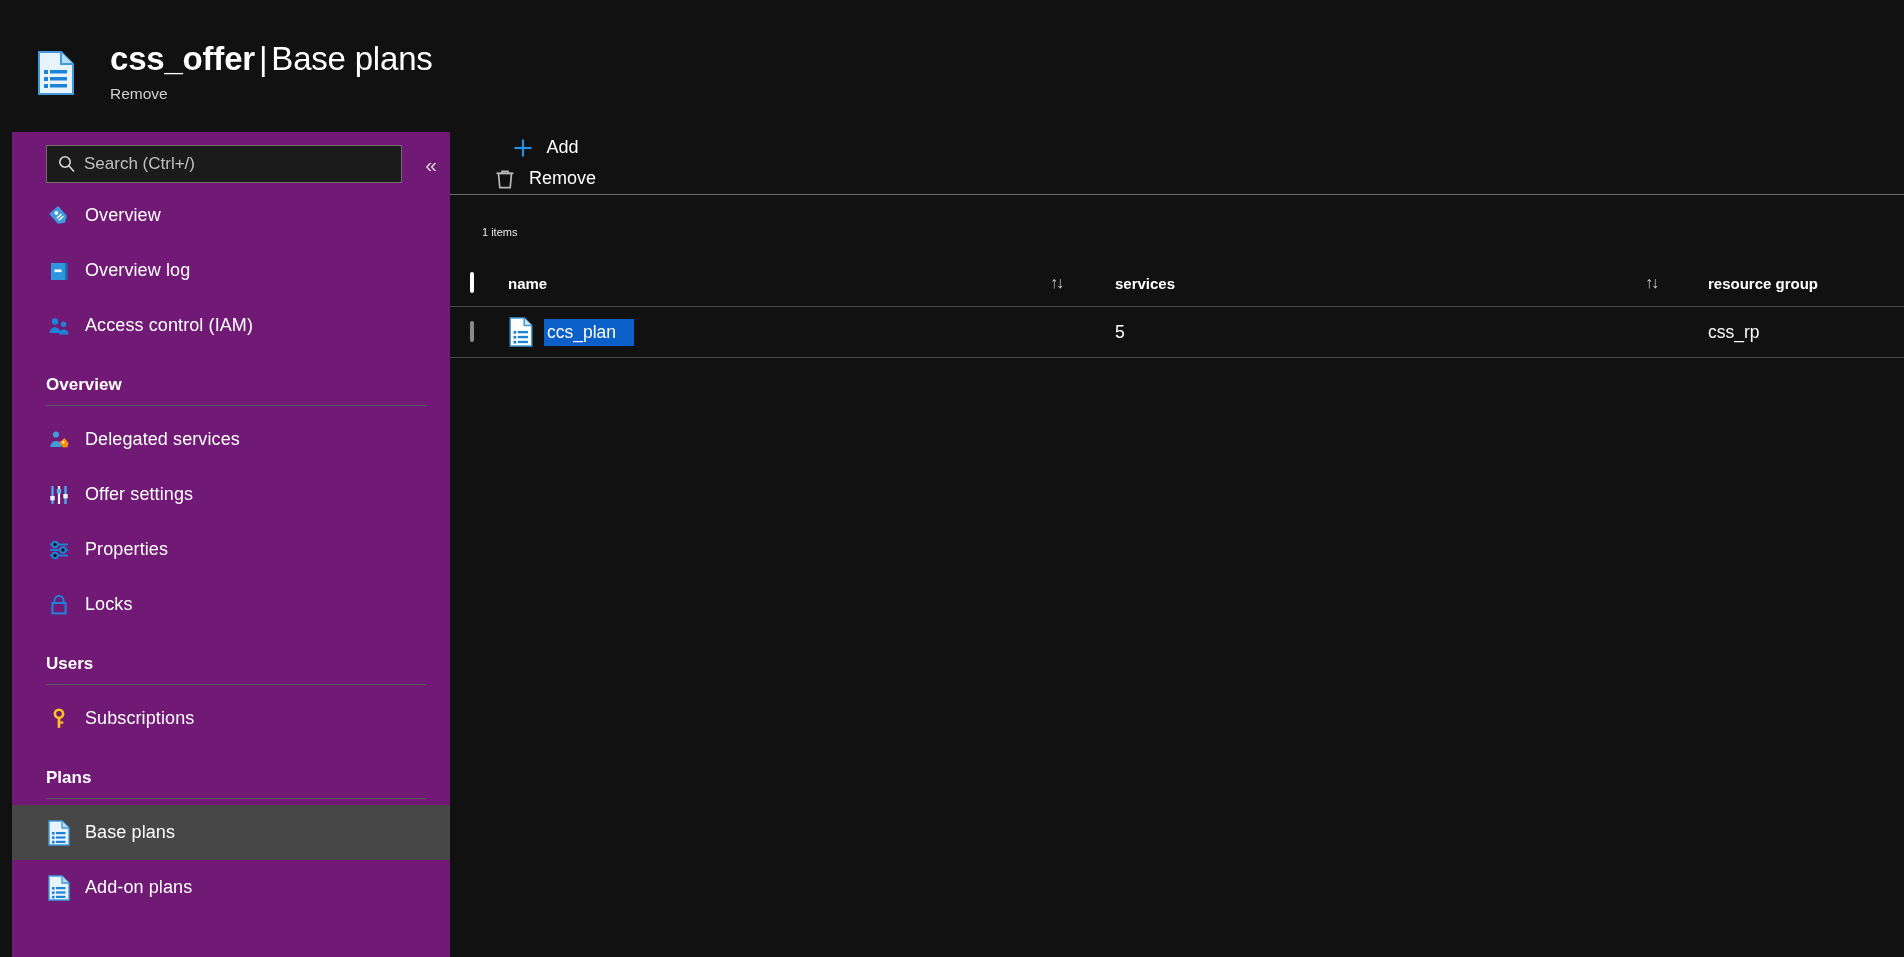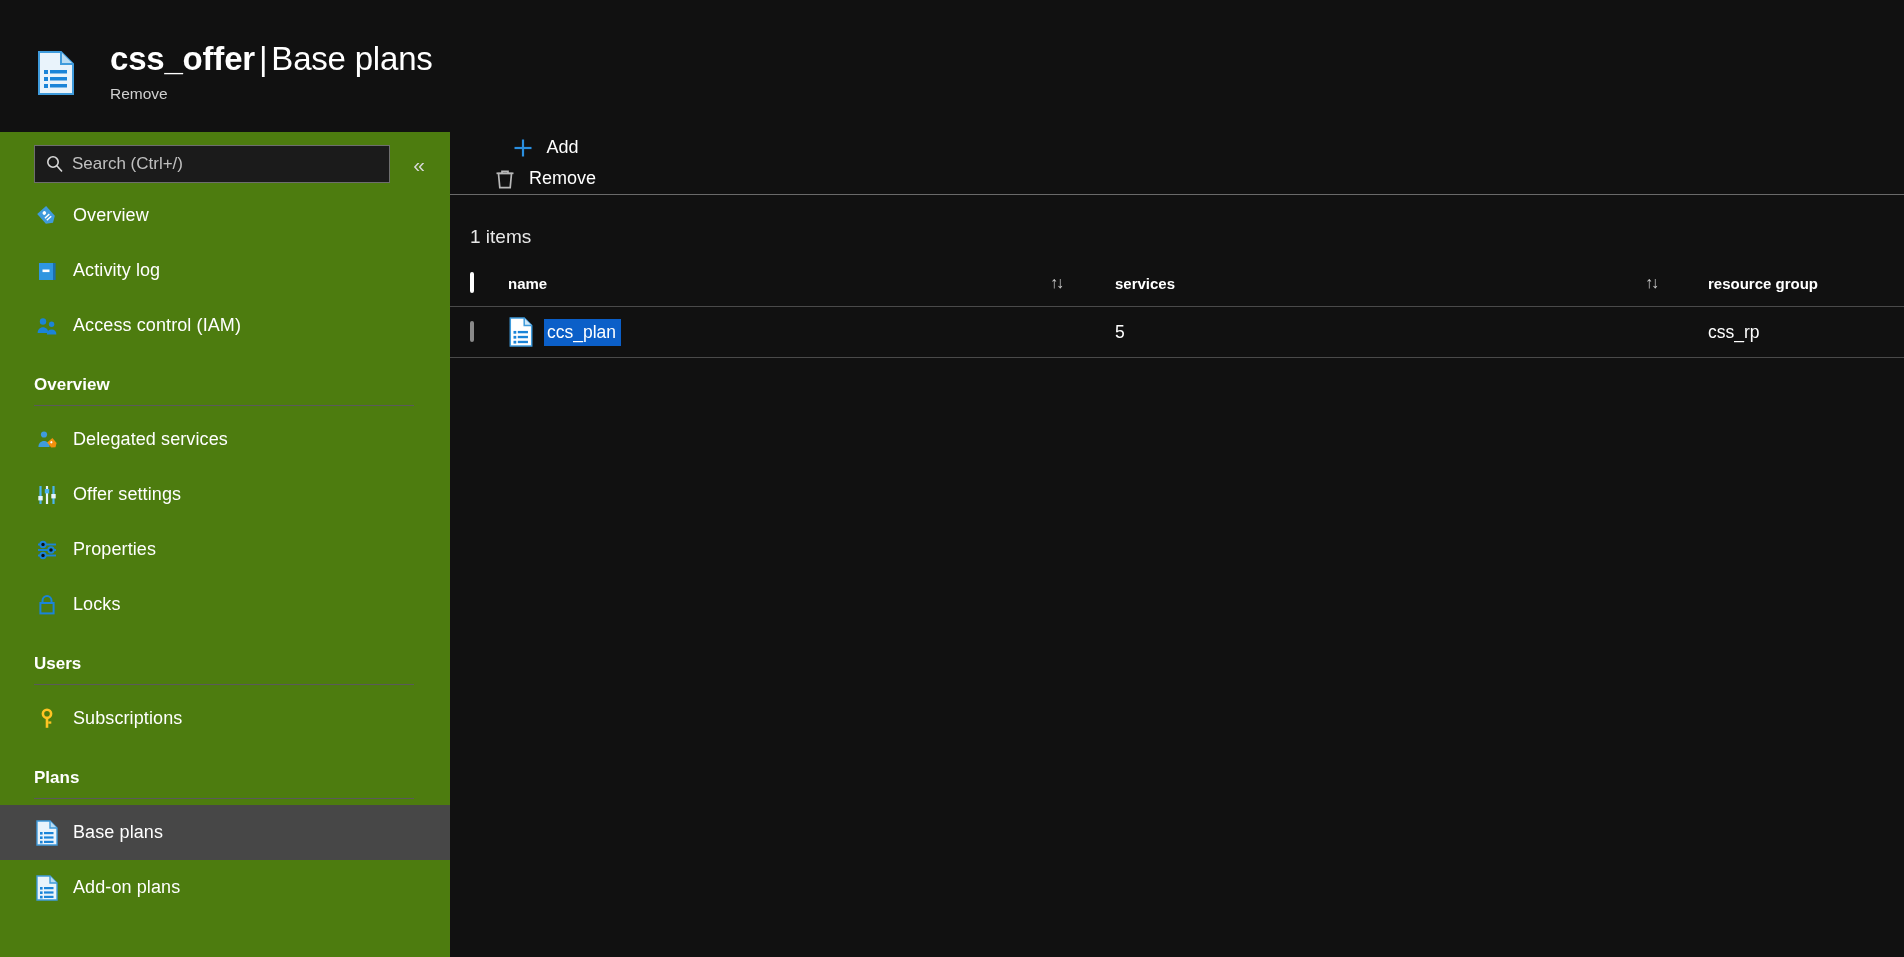--- a/index.html
+++ b/index.html
@@ -51,24 +51,24 @@
     font-size: 15.5px;
     font-weight: 400;
     color: #d0d0d0;
     margin-top: 4px;
     line-height: 20px;
   }
 
   
   #sidebar {
     position: absolute;
-    left: 0; top: 132px;
+    left: 12px; top: 132px;
     width: 450px;
     height: 825px;
-    background: #4d7c0f;
+    background: #701a75;
   }
   #search-row {
     position: absolute;
     left: 0; top: 13px;
     width: 450px; height: 40px;
   }
   #search-box {
     position: absolute;
     left: 34px; top: 0;
     width: 356px; height: 38px;
@@ -185,22 +185,22 @@
 
   #toolbar-divider {
     position: absolute;
     left: 0; top: 62px;
     width: 1454px; height: 1px;
     background: #6a6a6a;
   }
 
   #items-count {
     position: absolute;
-    left: 20px; top: 94px;
-    font-size: 19px;
+    left: 32px; top: 94px;
+    font-size: 11px;
     color: #e8e8e8;
   }
 
   
   #grid {
     position: absolute;
     left: 0; top: 128px;
     width: 1454px;
   }
   .grid-header {
@@ -262,21 +262,21 @@
   .cbox.dim { border-color: #8a8a8a; }
 
   .row-file-icon {
     width: 26px; height: 30px;
     margin-right: 10px;
     flex: 0 0 26px;
   }
   .name-selected {
     background: #0b5fc8;
     color: #ffffff;
-    padding: 2px 5px 3px 3px;
+    padding: 2px 18px 3px 3px;
     line-height: 22px;
     text-align: center;
   }
 </style>
 </head>
 <body>
 
 <div id="page-header">
   <div id="header-icon">
     <svg width="40" height="46" viewBox="0 0 40 46">
@@ -330,21 +330,21 @@
     </div>
 
     <div class="nav-item">
       <span class="nav-icon">
         <svg width="24" height="24" viewBox="0 0 24 24">
           <rect x="4" y="4" width="14" height="17" fill="#2f96e0"></rect>
           <rect x="18" y="4" width="2.6" height="17" fill="#1b6fae"></rect>
           <rect x="7.5" y="10.5" width="7" height="2.6" fill="#ffffff"></rect>
         </svg>
       </span>
-      <span class="nav-label">Activity log</span>
+      <span class="nav-label">Overview log</span>
     </div>
 
     <div class="nav-item">
       <span class="nav-icon">
         <svg width="24" height="24" viewBox="0 0 24 24">
           <circle cx="8" cy="7.5" r="3.2" fill="#1b84d8"></circle>
           <path d="M2.6 19 c0 -3.6 2.4 -5.8 5.4 -5.8 c3 0 5.4 2.2 5.4 5.8 Z" fill="#1b84d8"></path>
           <circle cx="16.6" cy="10.2" r="2.7" fill="#1b84d8"></circle>
           <path d="M11.8 20.5 c0 -3 2 -4.9 4.8 -4.9 c2.8 0 4.8 1.9 4.8 4.9 Z" fill="#1b84d8"></path>
         </svg>

